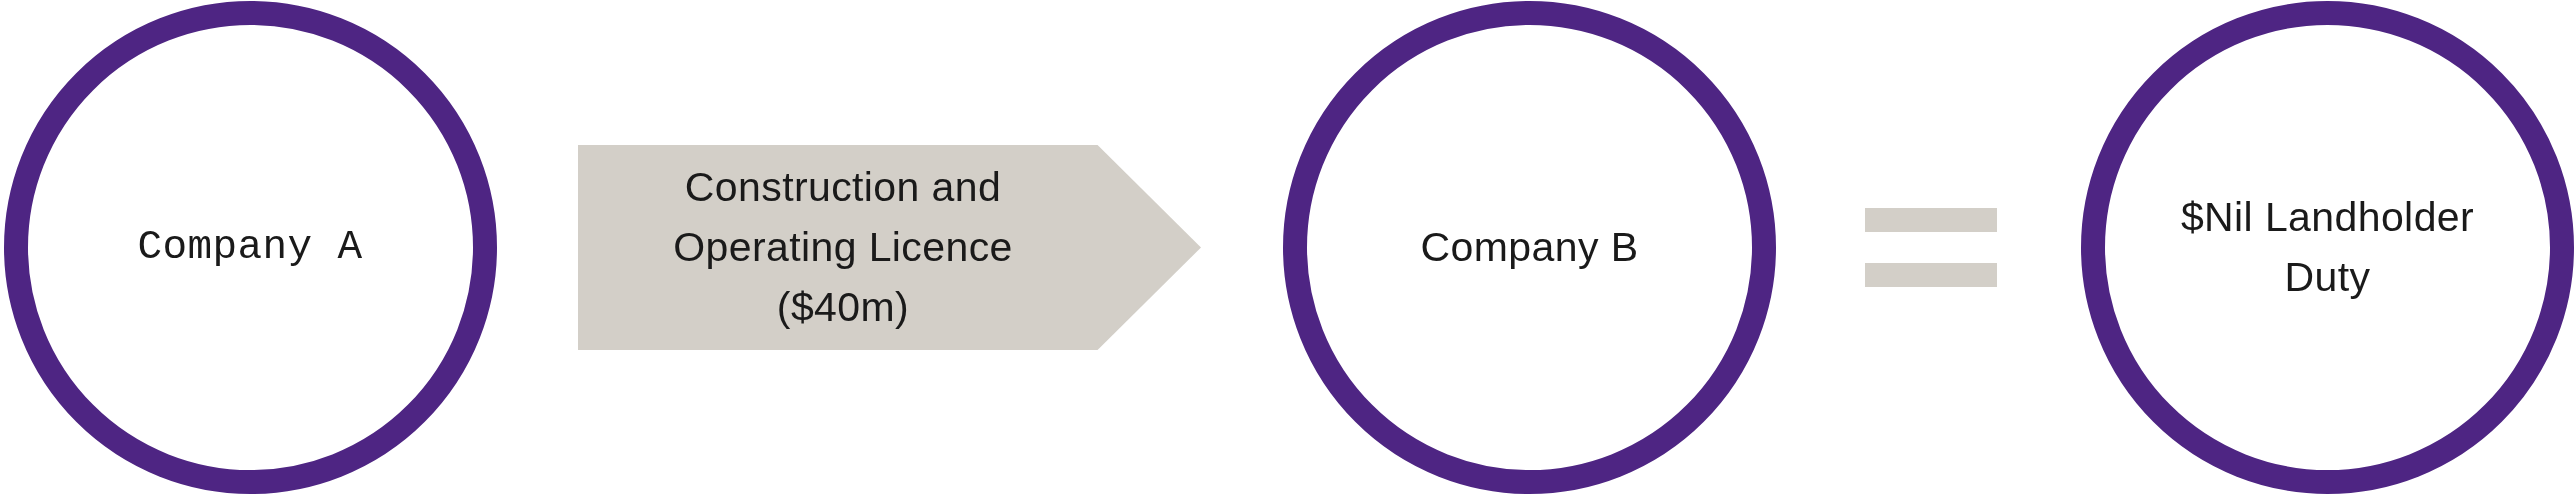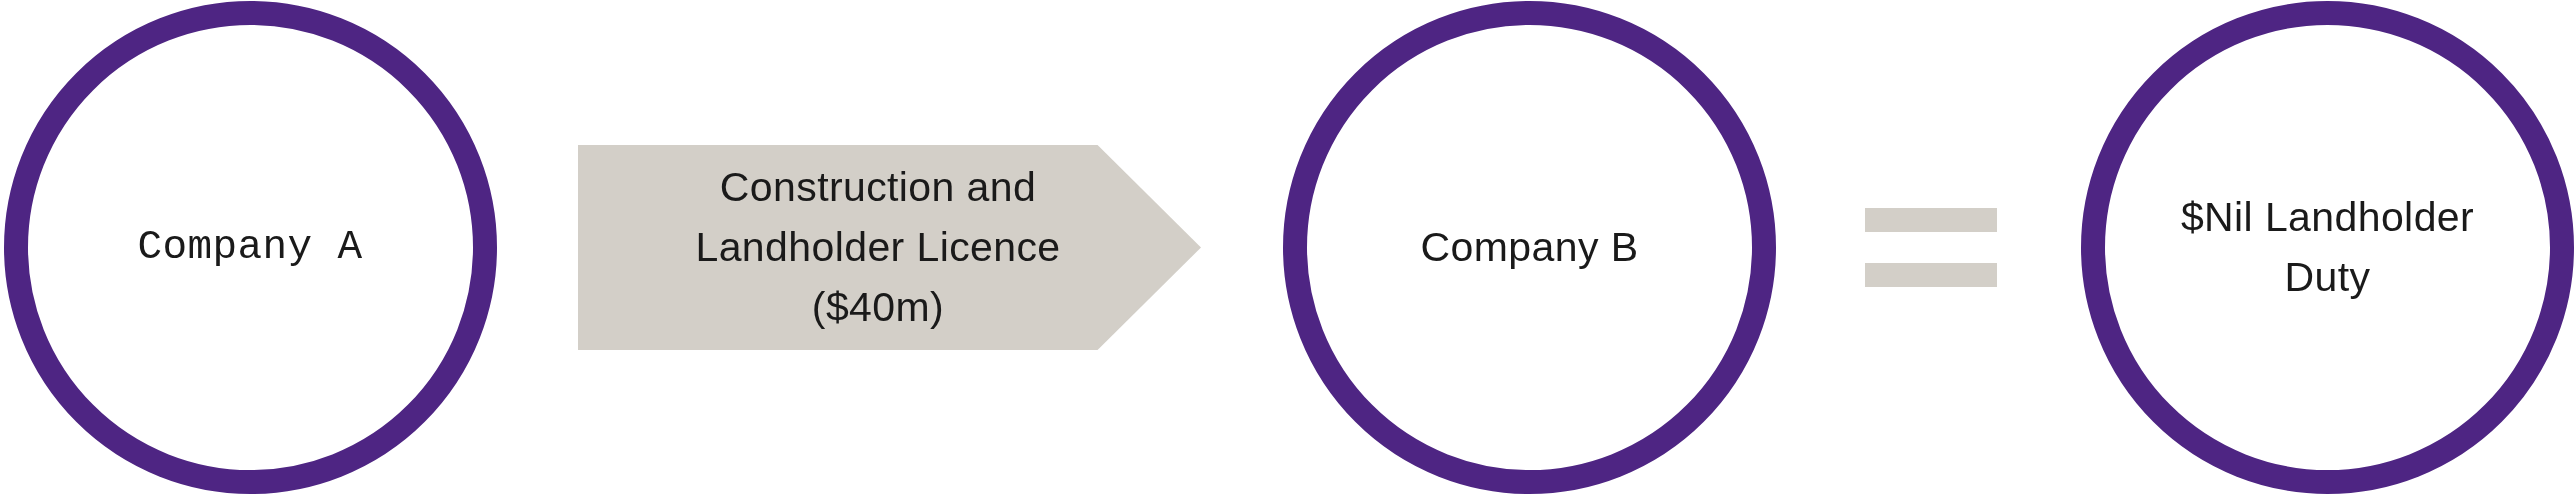--- a/index.html
+++ b/index.html
@@ -39,21 +39,20 @@
     clip-path:polygon(0 0, 83.4% 0, 100% 50%, 83.4% 100%, 0 100%);
   }
   .arrow-text{
     position:absolute;
     left:0;top:12.4px;
     width:530px;
     text-align:center;
     font-size:41px;
     line-height:60px;
     letter-spacing:0.4px;
-    margin-left:35px;
   }
   .equals{
     position:absolute;
     left:1865px;top:208px;
     width:132px;height:79px;
     display:flex;flex-direction:column;justify-content:space-between;
   }
   .equals-bar{
     width:132px;height:24px;
     background:#d3cfc8;
@@ -64,21 +63,21 @@
 
 <div class="canvas">
 
   <div class="node node-a">
     <div class="node-label">Company A</div>
   </div>
 
   <div class="arrow">
     <div class="arrow-text">
       <div>Construction and</div>
-      <div>Landholder Licence</div>
+      <div>Operating Licence</div>
       <div>($40m)</div>
     </div>
   </div>
 
   <div class="node node-b">
     <div class="node-label">Company B</div>
   </div>
 
   <div class="equals">
     <div class="equals-bar"></div>

